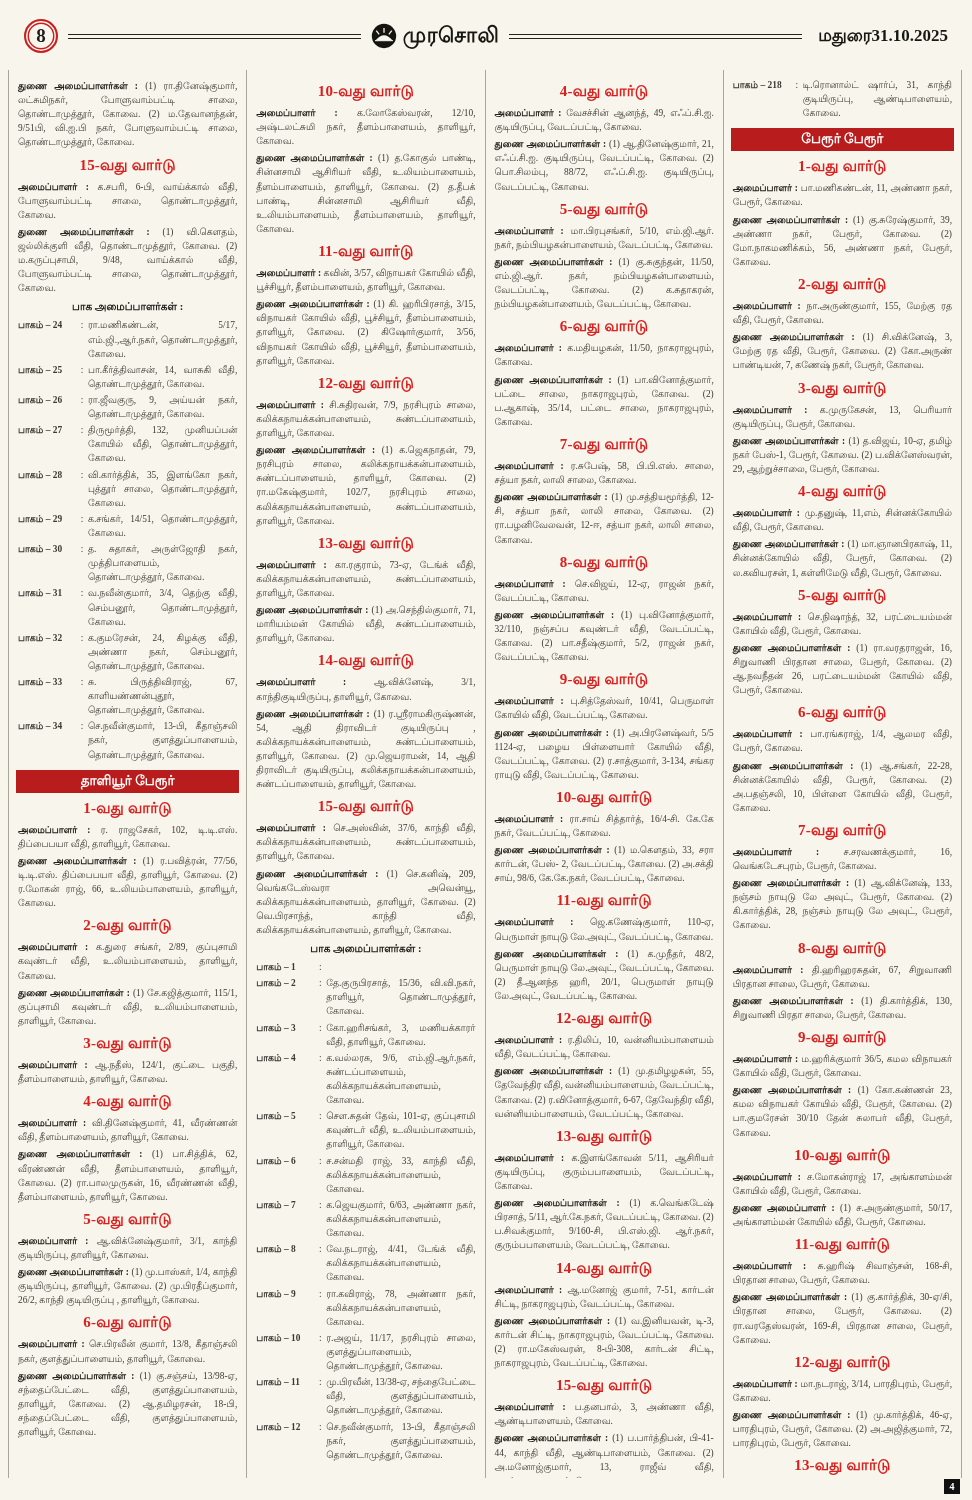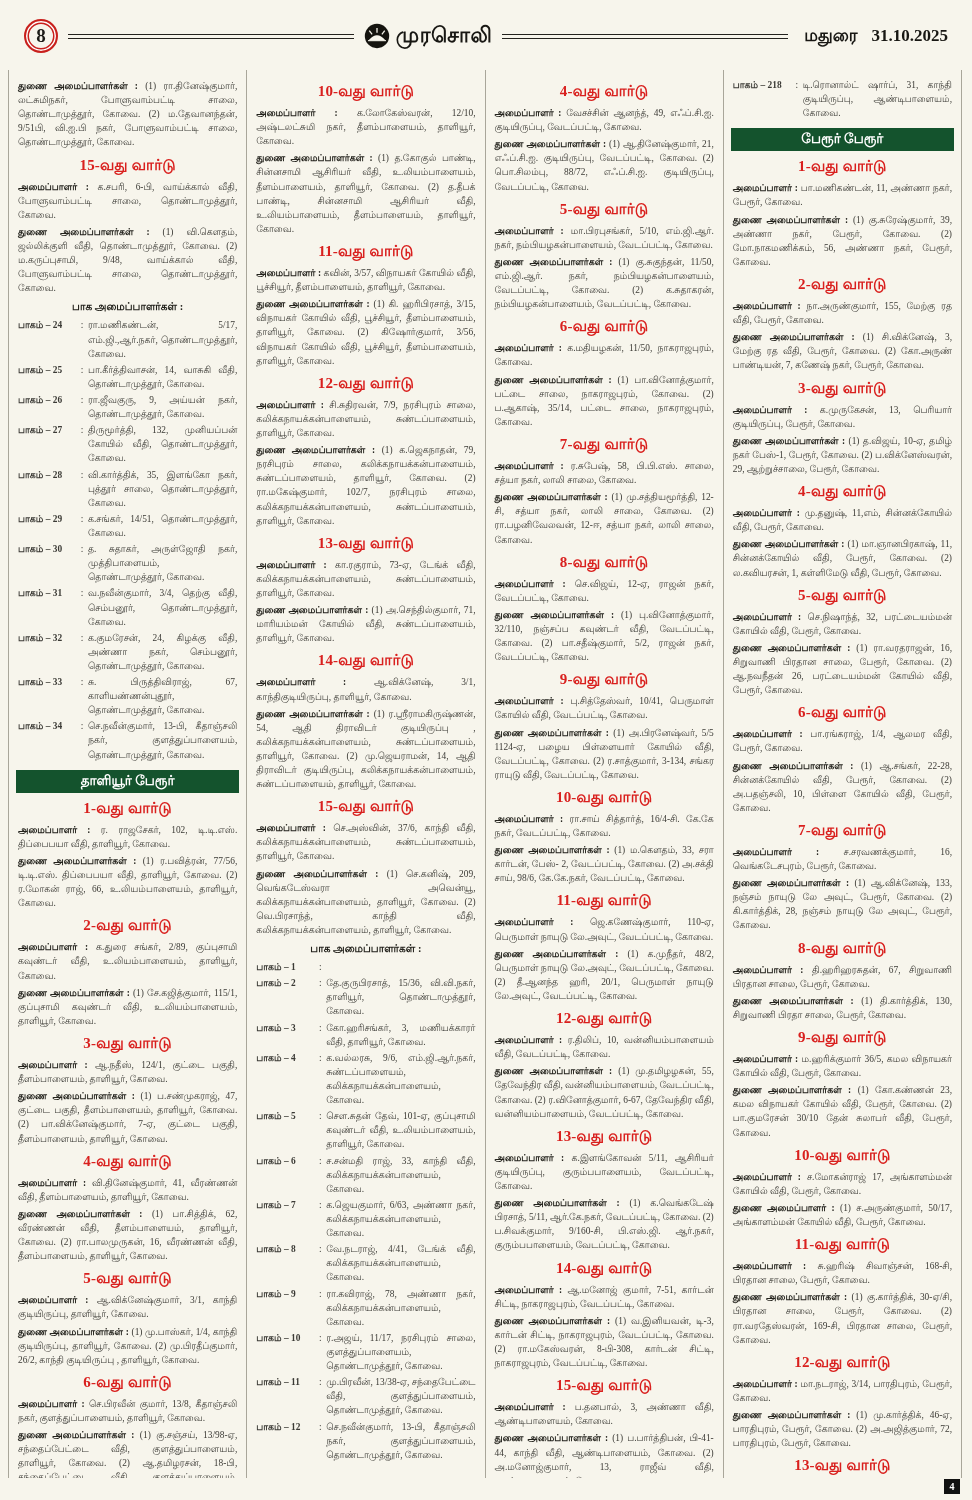--- a/index.html
+++ b/index.html
@@ -17,36 +17,36 @@
   .pgnum {
     width:34px; height:34px; border:2.5px solid #c9201d; border-radius:50%;
     display:flex; align-items:center; justify-content:center; flex:0 0 auto;
     box-shadow:0 0 0 1.5px #fff inset, 0 0 0 3px #c9201d inset;
     font-weight:bold; font-size:19px; color:#1d1c18; background:#f7f5ec;
   }
   .rule { flex:1 1 auto; height:5px; border-top:1.6px solid #23221e; border-bottom:1.6px solid #23221e; }
   .brand { display:flex; align-items:flex-start; gap:6px; flex:0 0 auto; }
   .emblem { width:26px; height:26px; }
   .brand-name { font-size:21px; font-weight:bold; color:#181713; letter-spacing:.5px; }
-  .edition { flex:0 0 auto; font-size:17px; font-weight:bold; color:#181713; display:flex; gap:14px; padding-left:6px;align-items:center; }
+  .edition { flex:0 0 auto; font-size:17px; font-weight:bold; color:#181713; display:flex; padding-left:6px;align-items:center; }
 
   
   .cols {
     margin-top:6px; display:flex; height:1408px;
     border-left:1px solid #a9a69a; border-right:1px solid #a9a69a;justify-content:center;
   }
   .col { width:238px; flex:1 1 0; padding:6px 9px 4px 9px; overflow:hidden; }
   .col + .col { border-left:1px solid #a9a69a; }
 
   .ward {
     color:#d9201e; font-weight:bold; text-align:center;
     font-size:15px; margin:7px 0 4px 0; letter-spacing:.2px;
   }
   .banner {
-    background:#14532d; color:#fff; font-weight:bold; text-align:center;
+    background:#b91c1c; color:#fff; font-weight:bold; text-align:center;
     font-size:13.5px; padding:3px 2px; margin:8px -2px 2px -2px;
   }
   .slabel { font-weight:bold; text-align:center; font-size:10.5px; margin:6px 0 4px 0; color:#23221c; }
   .para { font-size:9.4px; line-height:1.5; text-align:justify; margin:3px 0; }
   .para b { color:#23221c; }
   .blist { font-size:9.4px; }
   .brow { display:flex; line-height:1.5; margin:2px 0; }
   .bnum { flex:0 0 58px; font-weight:bold; white-space:nowrap; }
   .bsep { flex:0 0 12px; text-align:center; }
   .btxt { flex:1 1 auto; text-align:justify; }
@@ -152,21 +152,20 @@
         </div>
         <div class="banner">தாளியூர் பேரூர்</div>
         <div class="ward">1-வது வார்டு</div>
         <p class="para"><b>அமைப்பாளர் :</b> ர. ராஜசேகர், 102, டி.டி.எஸ். திப்பைபயா வீதி, தாளியூர், கோவை.</p>
         <p class="para"><b>துணை அமைப்பாளர்கள் :</b> (1) ர.பவித்ரன், 77/56, டி.டி.எஸ். திப்பைபயா வீதி, தாளியூர், கோவை. (2) ர.மோகன் ராஜ், 66, உ.லியம்பாளையம், தாளியூர், கோவை.</p>
         <div class="ward">2-வது வார்டு</div>
         <p class="para"><b>அமைப்பாளர் :</b> க.துரை சங்கர், 2/89, குப்புசாமி கவுண்டர் வீதி, உ.லியம்பாளையம், தாளியூர், கோவை.</p>
         <p class="para"><b>துணை அமைப்பாளர்கள் :</b> (1) சே.கஜித்குமார், 115/1, குப்புசாமி கவுண்டர் வீதி, உ.லியம்பாளையம், தாளியூர், கோவை.</p>
         <div class="ward">3-வது வார்டு</div>
         <p class="para"><b>அமைப்பாளர் :</b> ஆ.நதீஸ், 124/1, குட்டை பகுதி, தீளம்பாளையம், தாளியூர், கோவை.</p>
-        <p class="para"><b>துணை அமைப்பாளர்கள் :</b> (1) ப.சண்முகராஜ், 47, குட்டை பகுதி, தீளம்பாளையம், தாளியூர், கோவை. (2) பா.விக்னேஷ்குமார், 7-ஏ, குட்டை பகுதி, தீளம்பாளையம், தாளியூர், கோவை.</p>
         <div class="ward">4-வது வார்டு</div>
         <p class="para"><b>அமைப்பாளர் :</b> வி.தினேஷ்குமார், 41, வீரண்ணன் வீதி, தீளம்பாளையம், தாளியூர், கோவை.</p>
         <p class="para"><b>துணை அமைப்பாளர்கள் :</b> (1) பா.சித்திக், 62, வீரண்ணன் வீதி, தீளம்பாளையம், தாளியூர், கோவை. (2) ரா.பாலமுருகன், 16, வீரண்ணன் வீதி, தீளம்பாளையம், தாளியூர், கோவை.</p>
         <div class="ward">5-வது வார்டு</div>
         <p class="para"><b>அமைப்பாளர் :</b> ஆ.விக்னேஷ்குமார், 3/1, காந்தி குடியிருப்பு, தாளியூர், கோவை.</p>
         <p class="para"><b>துணை அமைப்பாளர்கள் :</b> (1) மு.பாஸ்கர், 1/4, காந்தி குடியிருப்பு, தாளியூர், கோவை. (2) மு.பிரதீப்குமார், 26/2, காந்தி குடியிருப்பு , தாளியூர், கோவை.</p>
         <div class="ward">6-வது வார்டு</div>
         <p class="para"><b>அமைப்பாளர் :</b> செ.பிரவீன் குமார், 13/8, கீதாஞ்சலி நகர், குளத்துப்பாளையம், தாளியூர், கோவை.</p>
         <p class="para"><b>துணை அமைப்பாளர்கள் :</b> (1) கு.சஞ்சய், 13/98-ஏ, சந்தைப்பேட்டை வீதி, குளத்துப்பாளையம், தாளியூர், கோவை. (2) ஆ.தமிழரசன், 18-பி, சந்தைப்பேட்டை வீதி, குளத்துப்பாளையம், தாளியூர், கோவை.</p>
       </div>

